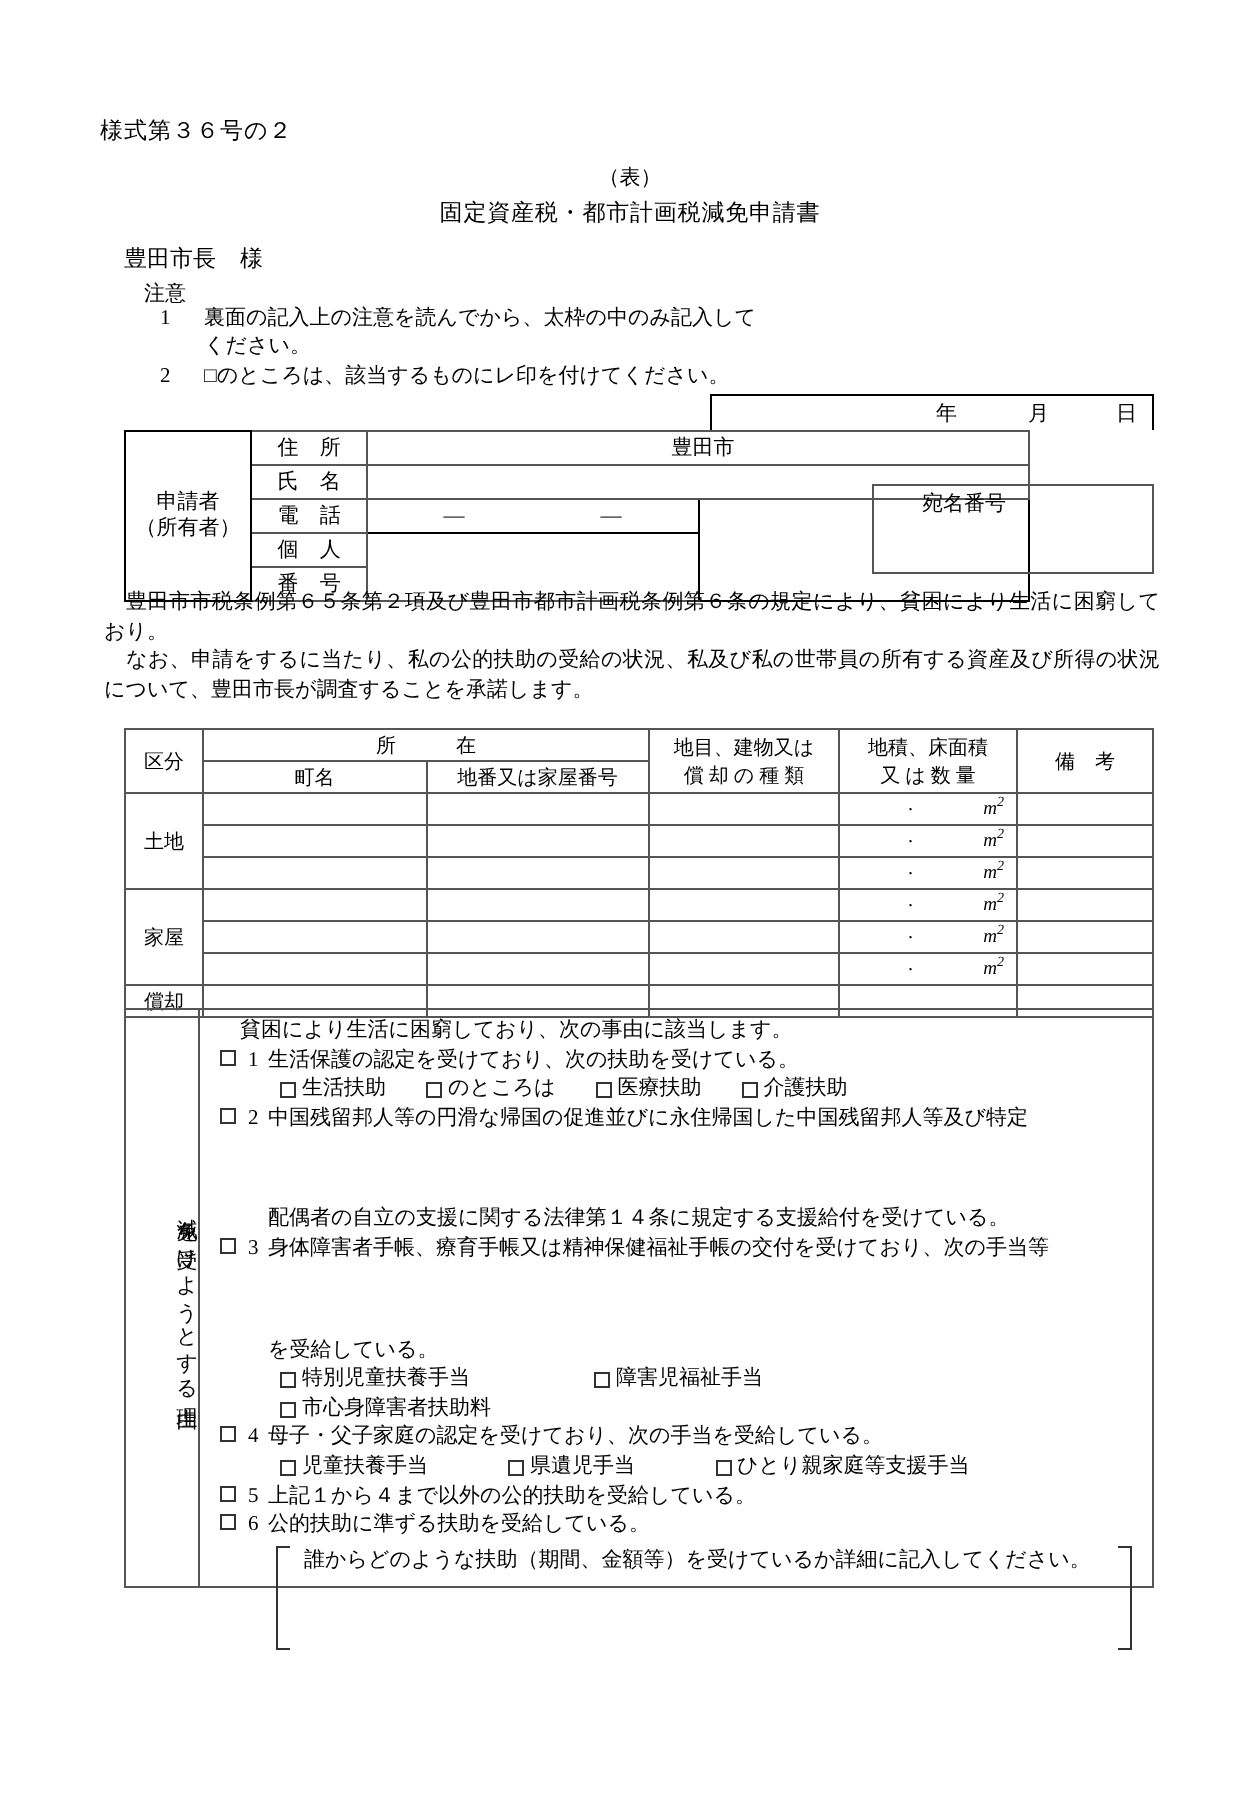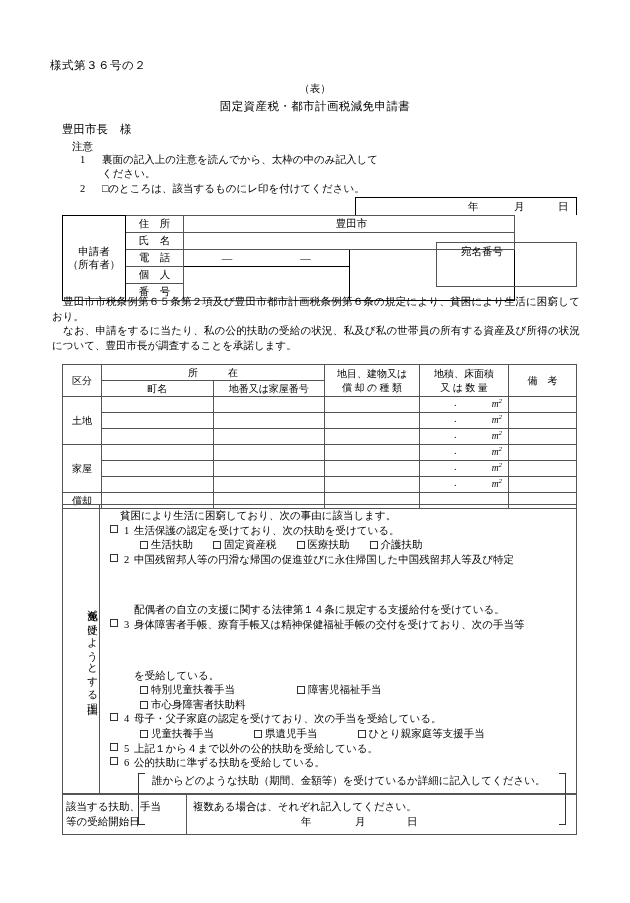--- a/index.html
+++ b/index.html
@@ -529,21 +529,21 @@
     <div class="reason-body">
 
       <div class="lead">貧困により生活に困窮しており、次の事由に該当します。</div>
 
       <div class="row-item">
         <span class="cb"></span>
         <span class="no">1</span>
         <span>生活保護の認定を受けており、次の扶助を受けている。</span>
       </div>
       <div class="sub">
-        <span class="subcb">生活扶助</span><span class="gapA"></span><span class="subcb">固定資産税</span><span class="gapA"></span><span class="subcb">医療扶助</span><span class="gapA"></span><span class="subcb">介護扶助</span>
+        <span class="subcb">生活扶助</span><span class="gapA"></span><span class="subcb">のところは</span><span class="gapA"></span><span class="subcb">医療扶助</span><span class="gapA"></span><span class="subcb">介護扶助</span>
       </div>
 
       <div class="row-item">
         <span class="cb"></span>
         <span class="no">2</span>
         <span>中国残留邦人等の円滑な帰国の促進並びに永住帰国した中国残留邦人等及び特定</span>
       </div>
       <div class="cont">配偶者の自立の支援に関する法律第１４条に規定する支援給付を受けている。</div>
 
       <div class="row-item">
@@ -581,32 +581,14 @@
       </div>
       <div class="detail-box">
         <div class="br-l"></div>
         <div class="br-r"></div>
         <div class="dtext">誰からどのような扶助（期間、金額等）を受けているか詳細に記入してください。</div>
       </div>
 
     </div>
   </div>
 
-  <div class="bottom-wrap">
-    <table class="grid bottom">
-      <tbody>
-          <tr>
-        <td class="b-label">
-          <div>該当する扶助、手当</div>
-          <div>等の受給開始日</div>
-        </td>
-        <td class="b-body">
-          <div>複数ある場合は、それぞれ記入してください。</div>
-          <div class="b-date">
-            <span class="y">年</span><span class="m">月</span><span>日</span>
-          </div>
-        </td>
-      </tr>
-    </tbody>
-      </table>
-  </div>
 
 </div>
 
 </body></html>

